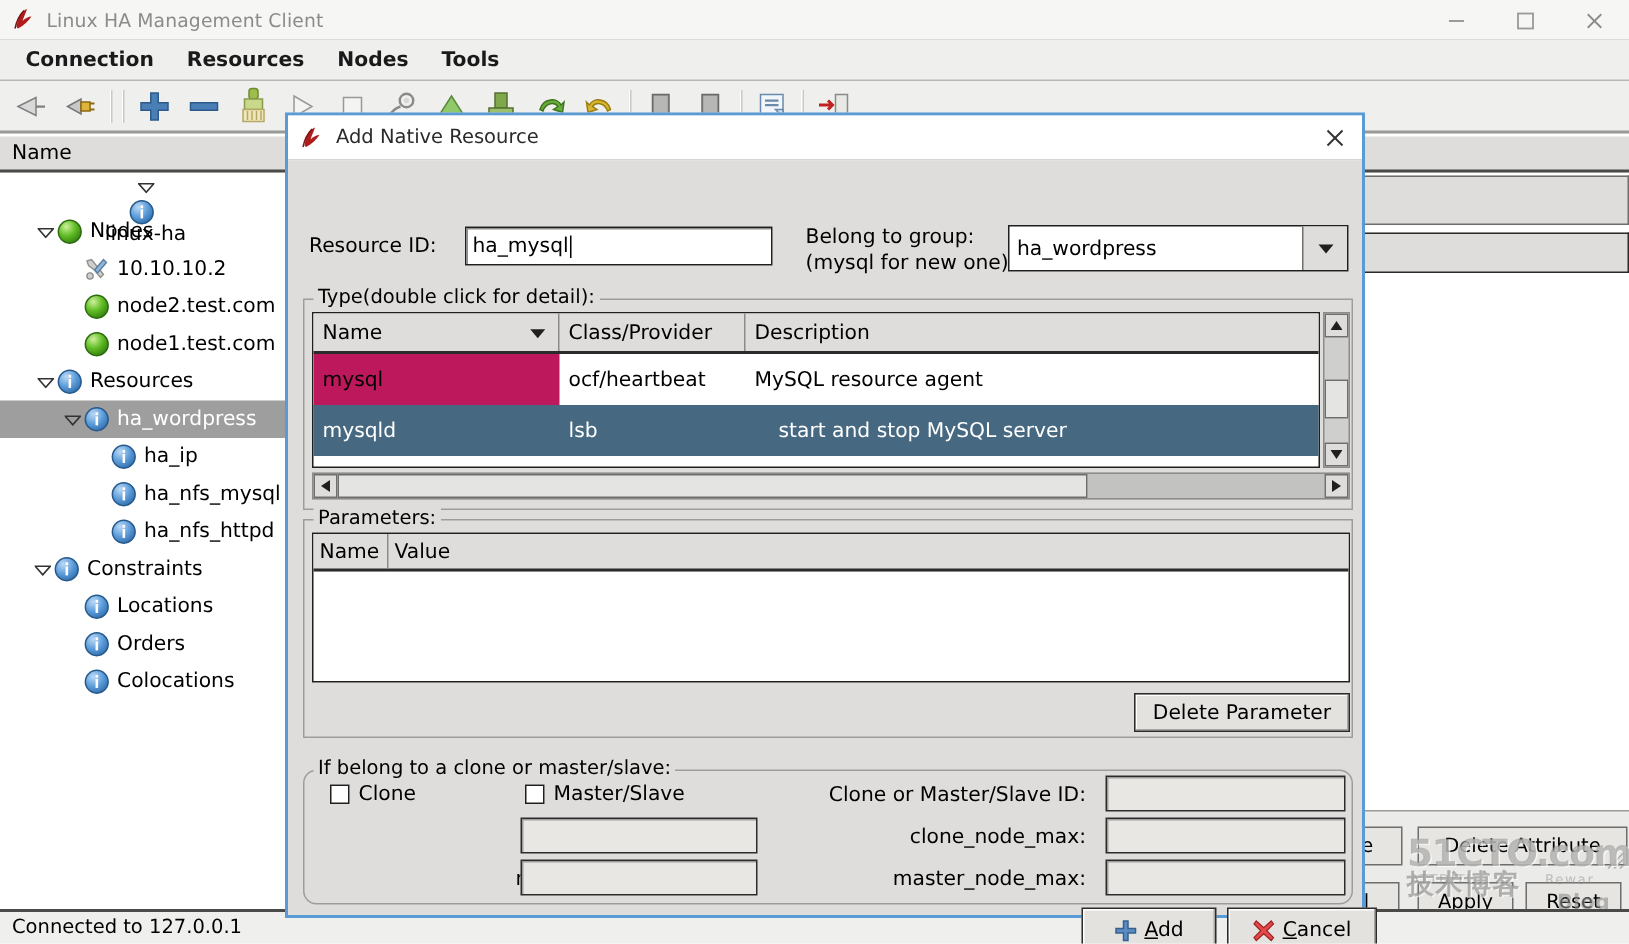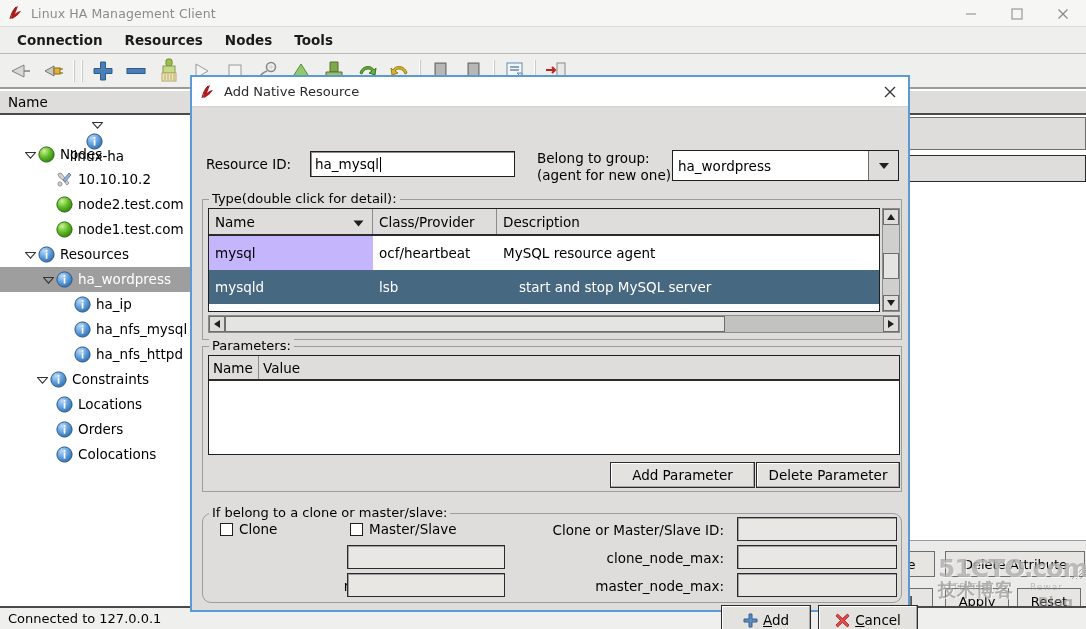--- a/index.html
+++ b/index.html
@@ -200,21 +200,21 @@
   .tbl { background: #ffffff; border: 1px solid #1f1f1f; }
   .tbl-head { display: flex; height: 27px; background: #dedddb; border-bottom: 2px solid #2b2b2b; }
   .th {
     display: flex; align-items: center; font-size: 13.5px; padding-left: 6px;
     border-right: 1px solid #8b8b89; position: relative;
   }
   .th .sortarrow { position: absolute; right: 8px; top: 50%; transform: translateY(-50%); }
   .tr { display: flex; height: 34px; align-items: center; font-size: 13.5px; }
   .tr .td { padding-left: 6px; display: flex; align-items: center; height: 100%; }
   .tr.row0 { background: #ffffff; }
-  .tr.row0 .td0 { background: #c4b5fd; text-align: center; }
+  .tr.row0 .td0 { background: #be185d; text-align: center; }
   .tr.selected { background: #466881; color: #ffffff; }
 
   .vsb {
     position: absolute; width: 18px; background: #cfcfcd;
     border: 1px solid #8b8b89;
   }
   .vsb-btn {
     width: 16px; height: 16px; background: #dedddb; border: 1px solid #6e6e6c;
     display: flex; align-items: center; justify-content: center;
   }
@@ -554,21 +554,21 @@
                 <stop offset="55%" stop-color="#5b9bd9"></stop>
                 <stop offset="100%" stop-color="#2e6ba8"></stop>
               </radialGradient>
             </defs>
             <circle cx="8.5" cy="8.5" r="7.6" fill="url(#gi)" stroke="#27598c" stroke-width="1"></circle>
             <rect x="7.7" y="6.6" width="1.7" height="6" fill="#ffffff"></rect>
             <rect x="7.7" y="3.9" width="1.7" height="1.9" fill="#ffffff"></rect>
           </svg></span>
         <span class="tnode-label">ha_nfs_httpd</span>
       </div>
-      <div class="tree-row" style="padding-left: 34px;">
+      <div class="tree-row" style="padding-left: 20px;">
         <span class="twisty">
           <svg width="11" height="8" viewBox="0 0 11 8">
             <path d="M0.5 1.5 L10.5 1.5 L5.5 7.2 Z" fill="none" stroke="#333" stroke-width="1.1"></path>
           </svg>
         </span>
         <span class="tnode-icon"><svg width="17" height="17" viewBox="0 0 17 17">
             <defs>
               <radialGradient id="gi" cx="35%" cy="28%" r="80%">
                 <stop offset="0%" stop-color="#bcd9f5"></stop>
                 <stop offset="55%" stop-color="#5b9bd9"></stop>
@@ -696,21 +696,21 @@
       <div class="row-resid">
         <span class="lbl">Resource ID:</span>
       </div>
       <div class="txtin" style="position:absolute; left:118px; top:44px; width:205px;">
         <span>ha_mysql</span>
           <span style="display:inline-block;width:1px;height:15px;background:#000;margin-left:1px;"></span>
       </div>
 
       <div class="belong-lbl">
         <div>Belong to group:</div>
-        <div>(agent for new one)</div>
+        <div>(mysql for new one)</div>
       </div>
       <div class="combo">
         <div class="val">ha_wordpress</div>
         <div class="arrow">
           <svg width="12" height="9" viewBox="0 0 12 9">
               <path d="M1 2 L11 2 L6 8 Z" fill="#1f1f1f"></path>
             </svg>
         </div>
       </div>
 
@@ -788,23 +788,20 @@
         <div class="tbl-head" style="height:25px;">
           <div class="th" style="width:50px; padding-left:4px;">
             <span>Name</span>
           </div>
           <div class="th" style="width:640px; border-right:none; padding-left:4px;">
             <span>Value</span>
           </div>
         </div>
       </div>
 
-      <div class="btn" style="position:absolute; left:418px; top:355px; width:145px; height:26px;">
-        <span>Add Parameter</span>
-      </div>
       <div class="btn" style="position:absolute; left:564px; top:355px; width:144px; height:26px;">
         <span>Delete Parameter</span>
       </div>
 
       <div class="gbox" style="left:10px; top:406px; width:700px; height:90px;border-radius:9px;">
         <div class="gtitle">If belong to a clone or master/slave:</div>
       </div>
 
       <div style="position:absolute; left:28px; top:414px; display:flex; align-items:center;">
         <span class="chk"></span>

